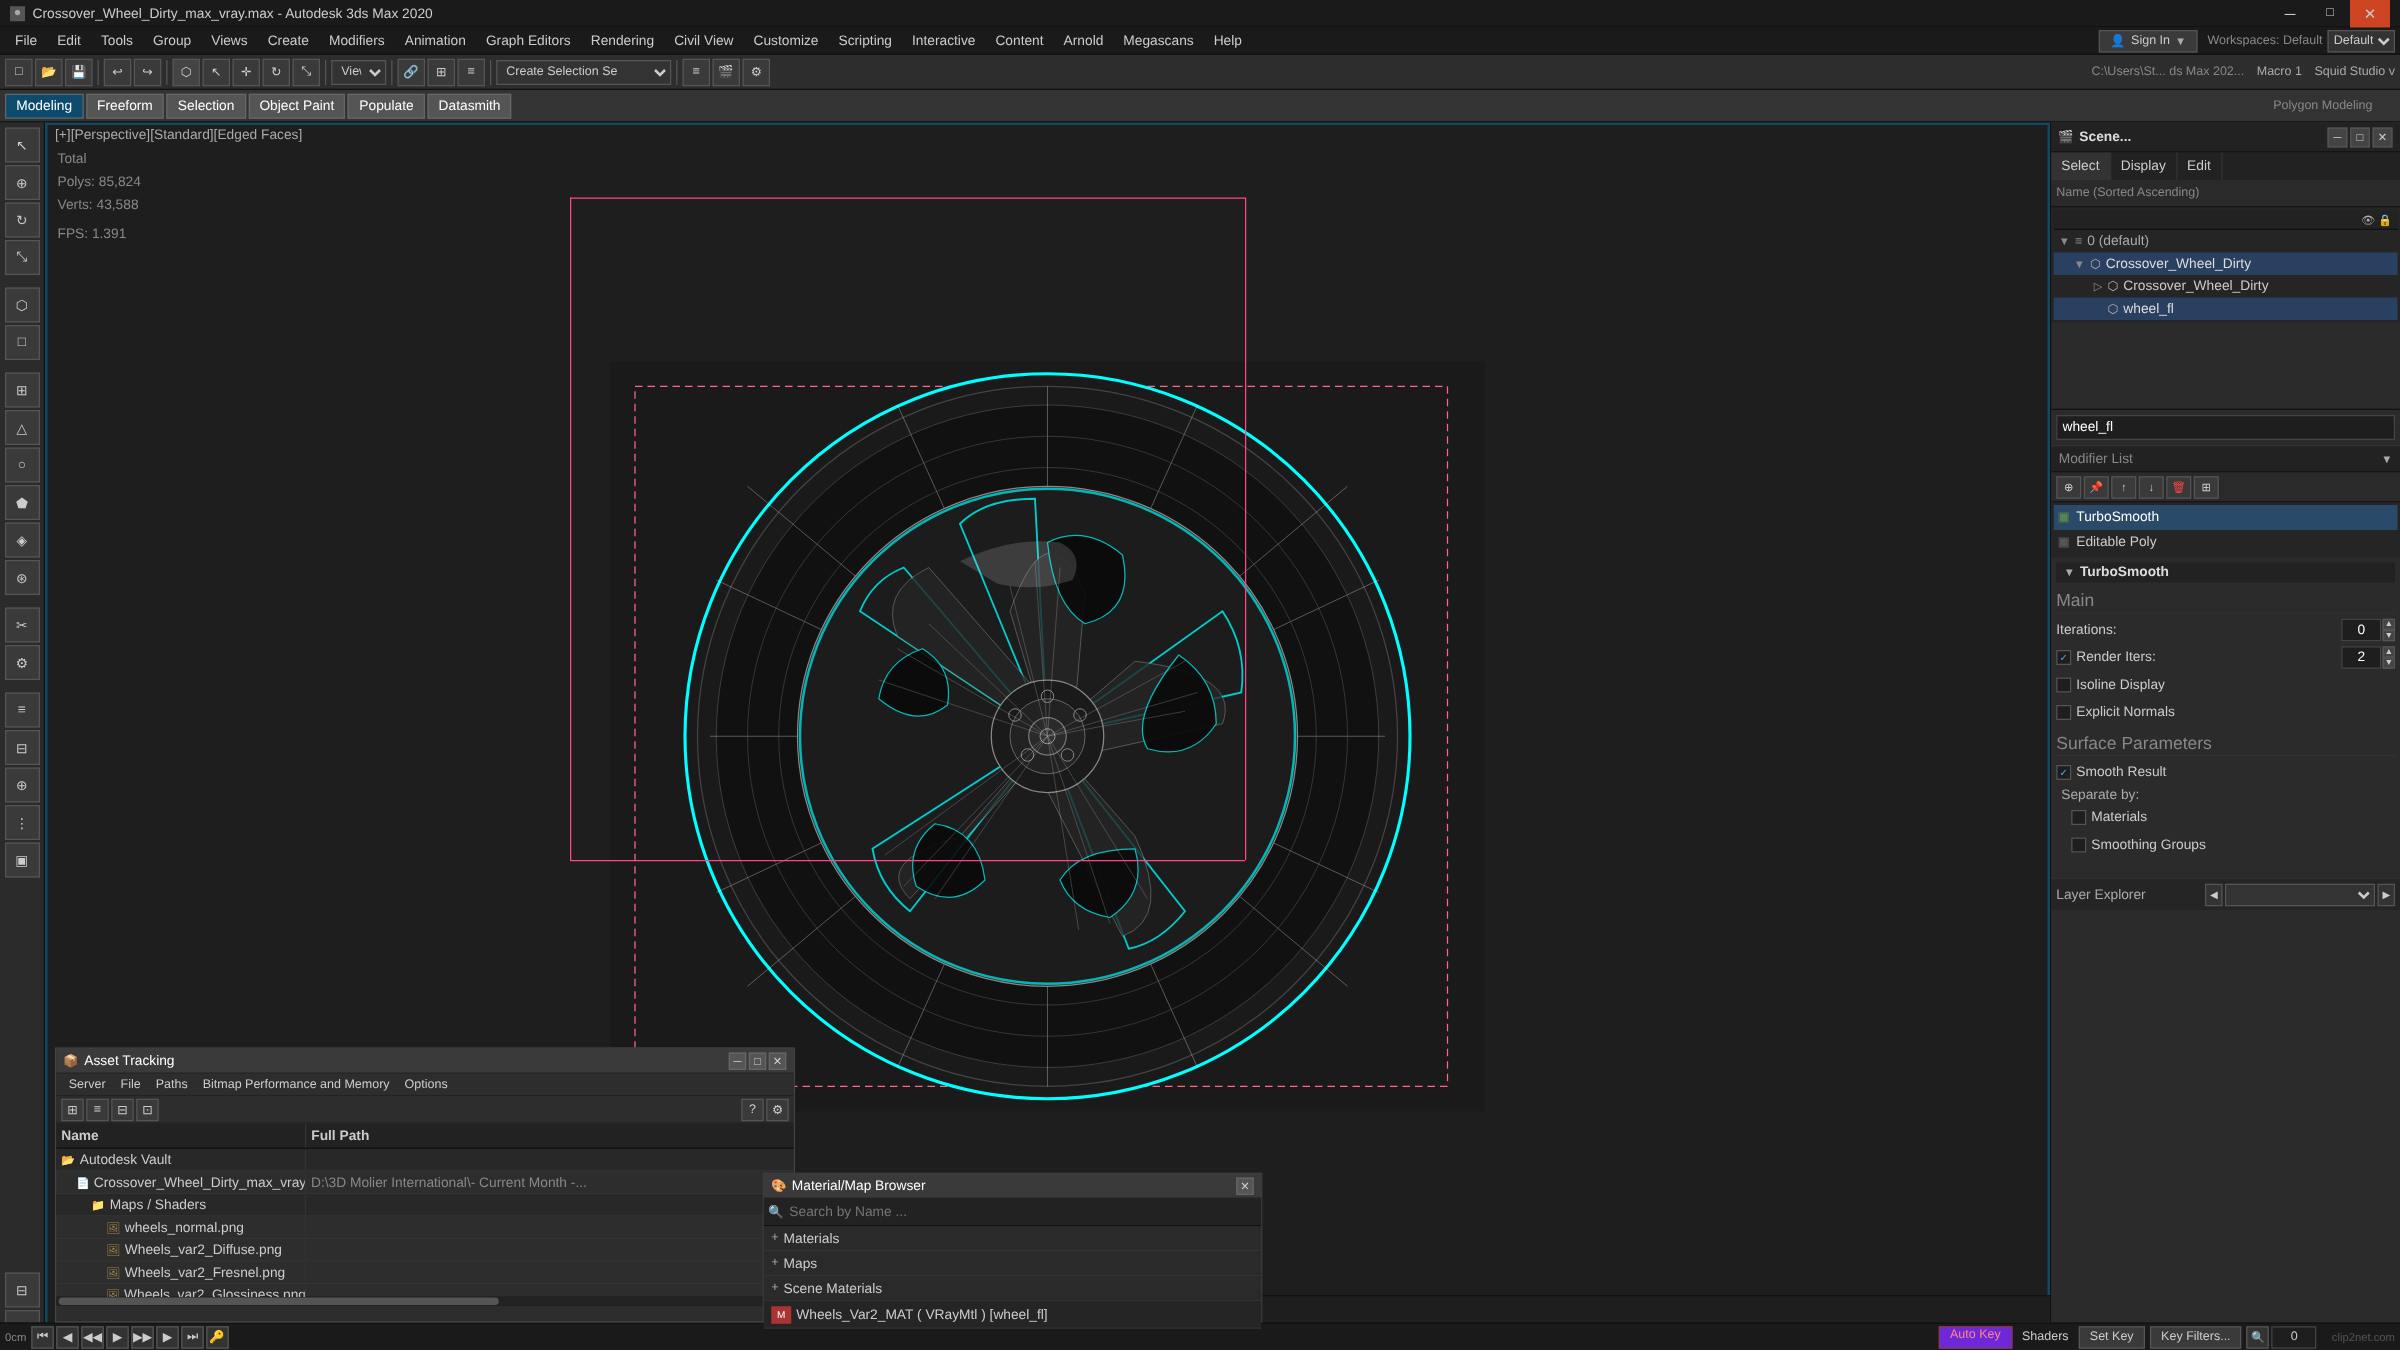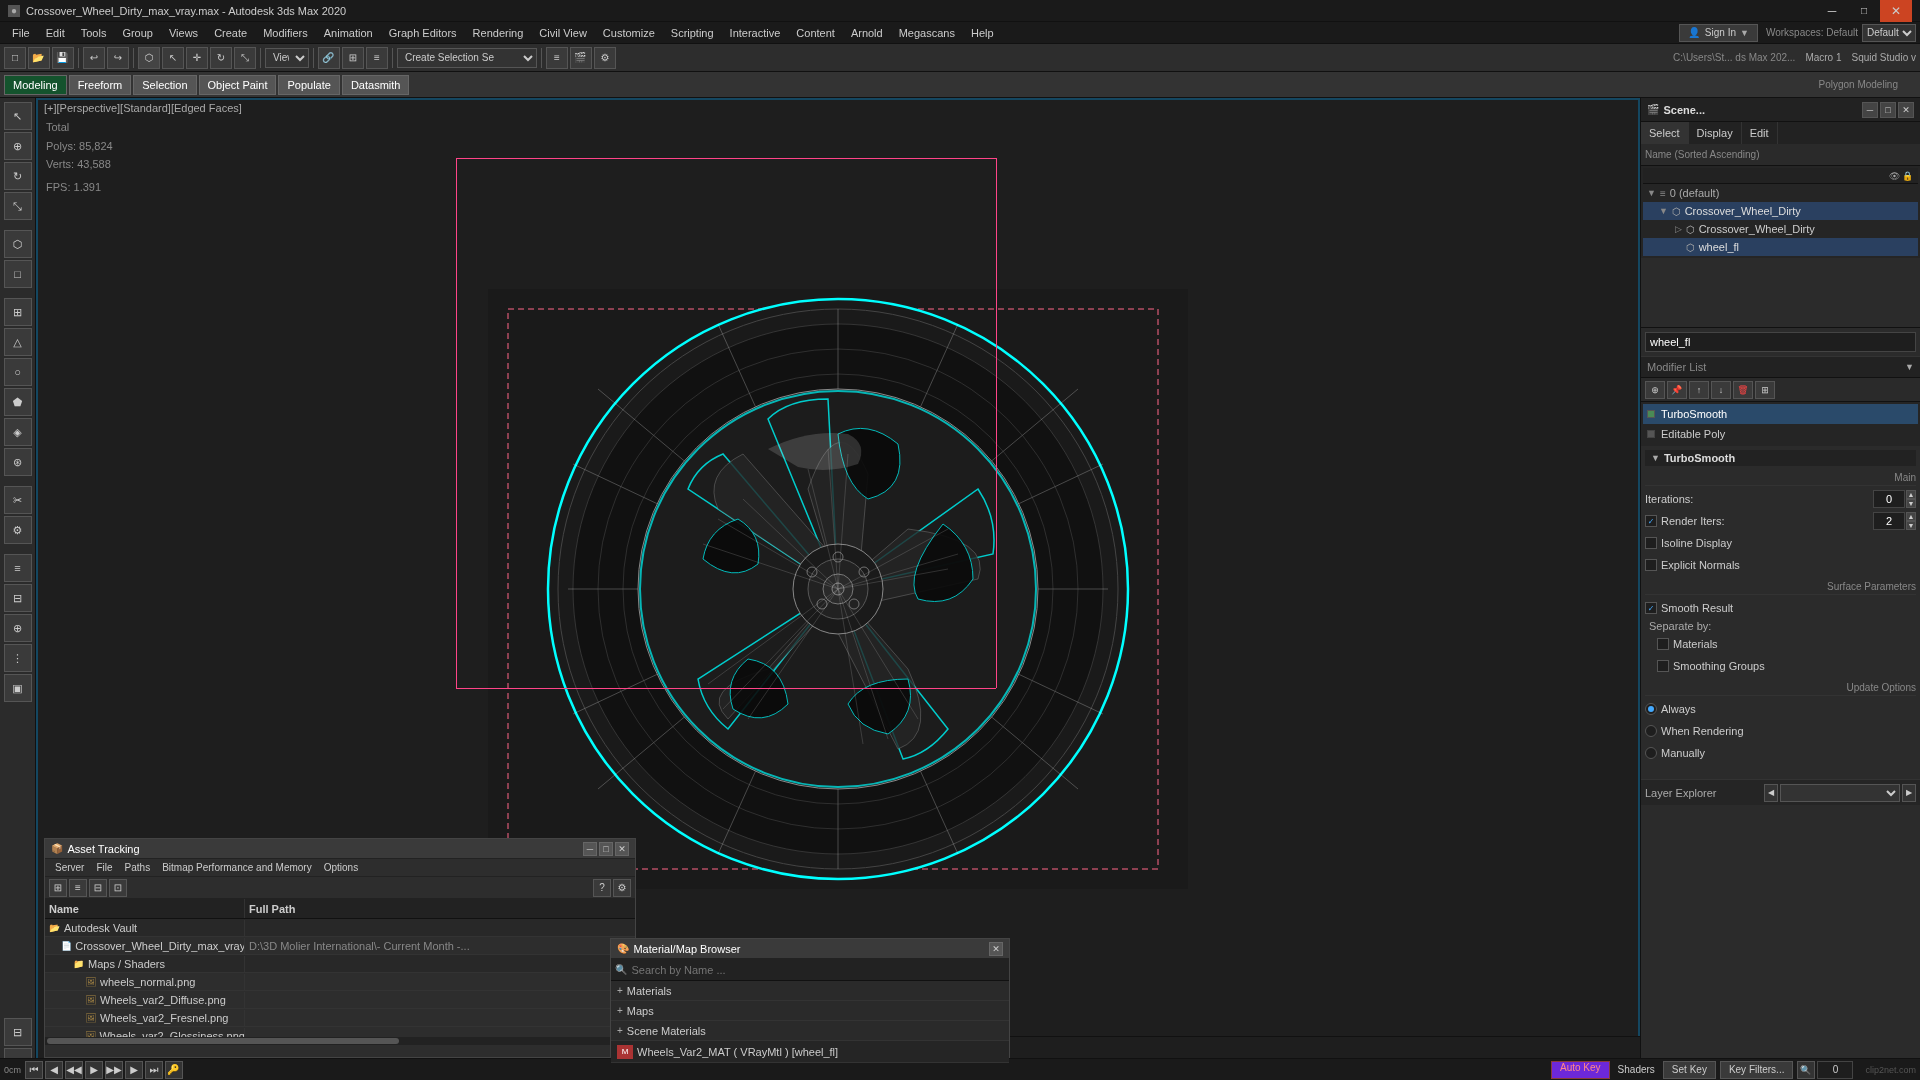--- a/index.html
+++ b/index.html
@@ -11,21 +11,21 @@
 
     
     .toolbar1 { height: 28px; background: #2d2d2d; display: flex; align-items: center; padding: 0 4px; border-bottom: 1px solid #111; gap: 2px; }
     .tb-btn { height: 22px; min-width: 22px; background: #3a3a3a; border: 1px solid #555; color: #ccc; font-size: 10px; cursor: pointer; display: flex; align-items: center; justify-content: center; padding: 0 3px; }
     .tb-sep { width: 1px; height: 20px; background: #555; margin: 0 2px; }
     .tb-select { height: 20px; background: #333; border: 1px solid #555; color: #ccc; font-size: 10px; padding: 0 3px; }
 
     
     .toolbar2 { height: 26px; background: #333; display: flex; align-items: center; padding: 0 4px; border-bottom: 1px solid #111; gap: 2px; }
     .mode-btn { height: 20px; padding: 0 8px; background: #555; border: 1px solid #666; color: #fff; font-size: 11px; cursor: pointer; }
-    .mode-btn.active { background: #14532d; }
+    .mode-btn.active { background: #0c4a6e; }
 
     
     .main-area { display: flex; height: calc(1080px - 22px - 28px - 26px - 22px); }
 
     
     .left-toolbar { width: 36px; background: #2b2b2b; border-right: 1px solid #111; display: flex; flex-direction: column; align-items: center; padding: 4px 2px; gap: 2px; }
     .lt-btn { width: 28px; height: 28px; background: #3a3a3a; border: 1px solid #555; color: #ccc; font-size: 11px; display: flex; align-items: center; justify-content: center; cursor: pointer; }
 
     
     .viewport { flex: 1; background: #1e1e1e; position: relative; overflow: hidden; }
@@ -50,21 +50,21 @@
     .modifier-panel { flex: 1; background: #2b2b2b; overflow-y: auto; }
     .name-field { height: 20px; background: #1e1e1e; border: 1px solid #444; color: #fff; font-size: 11px; width: 100%; padding: 0 4px; }
     .mod-toolbar { height: 24px; background: #2a2a2a; display: flex; align-items: center; padding: 0 4px; gap: 2px; border-bottom: 1px solid #111; }
     .mod-list { background: #252525; padding: 2px; }
     .mod-item { height: 20px; display: flex; align-items: center; padding: 0 4px; font-size: 11px; color: #ccc; cursor: pointer; }
     .mod-item.selected { background: #2a4a6a; }
 
     
     .ts-params { padding: 4px; }
     .ts-section { margin-bottom: 4px; }
-    .ts-section-title { color: #888; font-size: 10px; padding: 2px 0; border-bottom: 1px solid #333; margin-bottom: 3px; text-align: right; }
+    .ts-section-title { color: #888; font-size: 14px; padding: 2px 0; border-bottom: 1px solid #333; margin-bottom: 3px; }
     .ts-row { display: flex; align-items: center; height: 20px; margin-bottom: 2px; }
     .ts-label { color: #ccc; font-size: 11px; flex: 1; }
     .ts-radio { width: 12px; height: 12px; border-radius: 50%; border: 1px solid #555; background: #1e1e1e; margin-right: 4px; display: flex; align-items: center; justify-content: center; }
     .ts-radio-dot { width: 6px; height: 6px; border-radius: 50%; background: #4af; }
 
     
     .asset-tracking { width: 592px; background: #2d2d2d; border: 1px solid #444; position: absolute; bottom: 22px; left: 44px; height: 220px; z-index: 20; }
     .at-titlebar { height: 20px; background: #3a3a3a; display: flex; align-items: center; justify-content: space-between; padding: 0 6px; border-bottom: 1px solid #222; cursor: move; }
     .at-title { color: #fff; font-size: 11px; }
     .at-controls { display: flex; gap: 2px; }
@@ -518,37 +518,20 @@
           <div class="ts-row" style="padding-left:12px;">
             <div style="width:12px; height:12px; border:1px solid #555; background:#1e1e1e; margin-right:4px;"></div>
             <span class="ts-label">Materials</span>
           </div>
           <div class="ts-row" style="padding-left:12px;">
             <div style="width:12px; height:12px; border:1px solid #555; background:#1e1e1e; margin-right:4px;"></div>
             <span class="ts-label">Smoothing Groups</span>
           </div>
         </div>
 
-        <div class="ts-section">
-          <div class="ts-section-title">Update Options</div>
-          <div class="ts-row">
-            <div class="ts-radio">
-              <div class="ts-radio-dot"></div>
-            </div>
-            <span class="ts-label">Always</span>
-          </div>
-          <div class="ts-row">
-            <div class="ts-radio"></div>
-            <span class="ts-label">When Rendering</span>
-          </div>
-          <div class="ts-row">
-            <div class="ts-radio"></div>
-            <span class="ts-label">Manually</span>
-          </div>
-        </div>
 
       </div>
 
       <div class="layer-explorer" style="margin-top:8px; border-top:1px solid #333;">
         <span class="le-label">Layer Explorer</span>
         <div style="display:flex; gap:2px;">
           <div style="width:14px; height:18px; background:#333; border:1px solid #555; display:flex; align-items:center; justify-content:center; font-size:8px; color:#ccc; cursor:pointer;">◀</div>
           <select style="height:18px; width:120px; background:#333; border:1px solid #555; color:#ccc; font-size:10px;">
             <option></option>
           </select>

